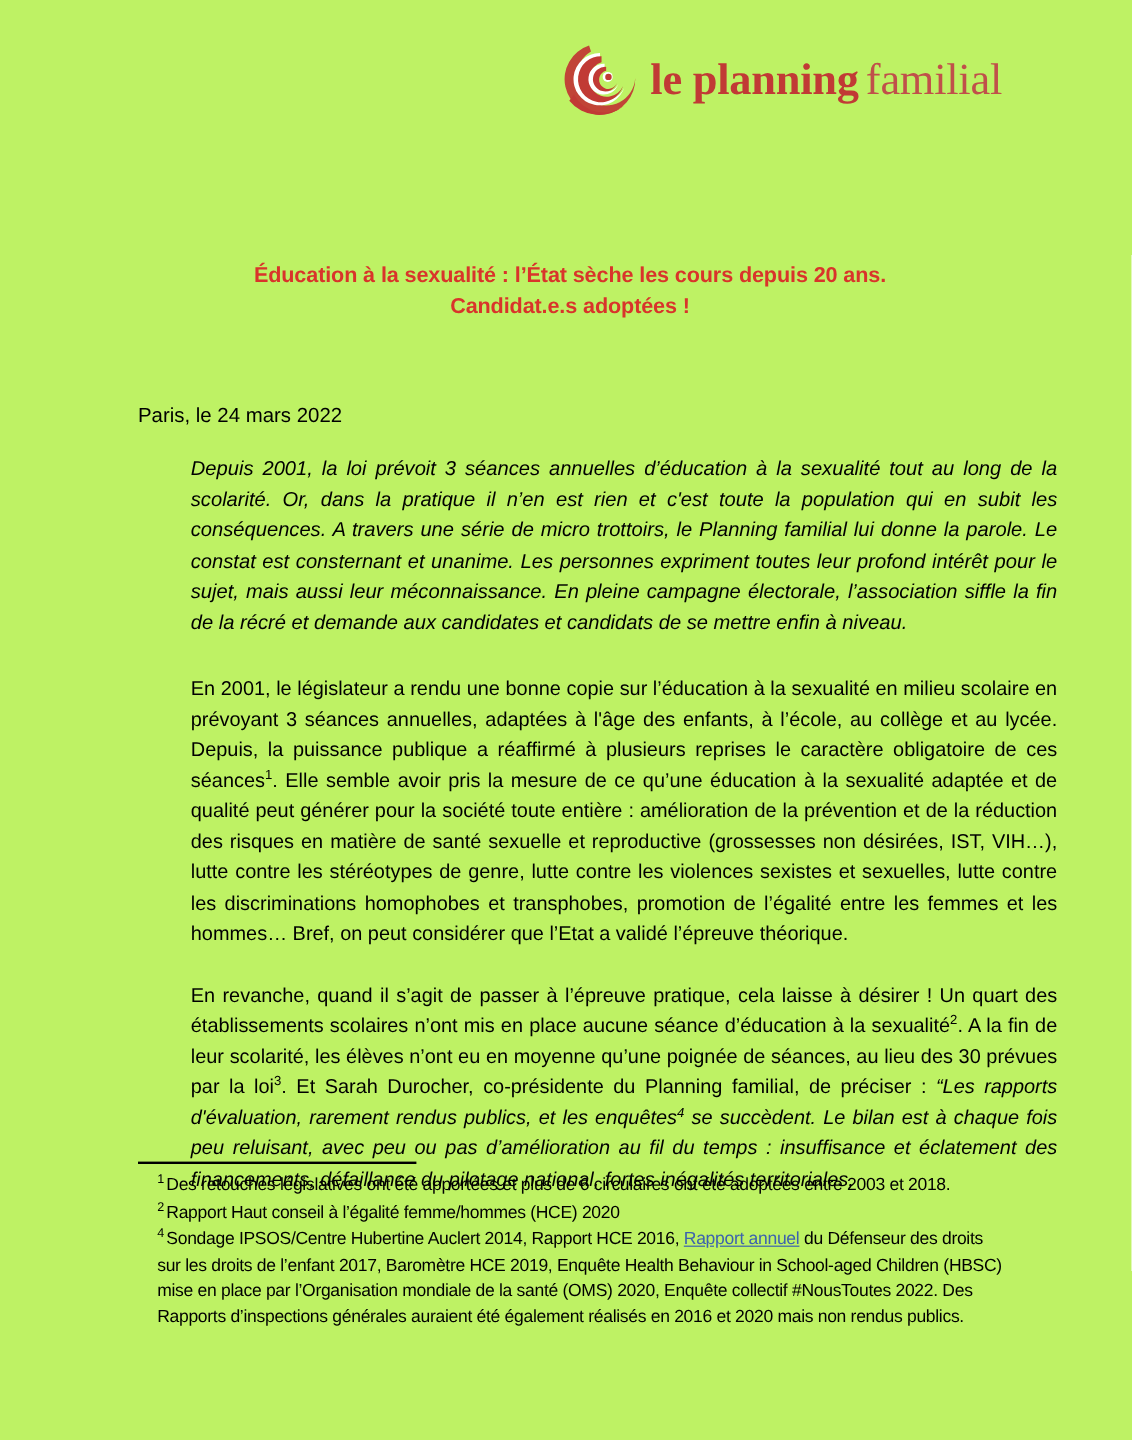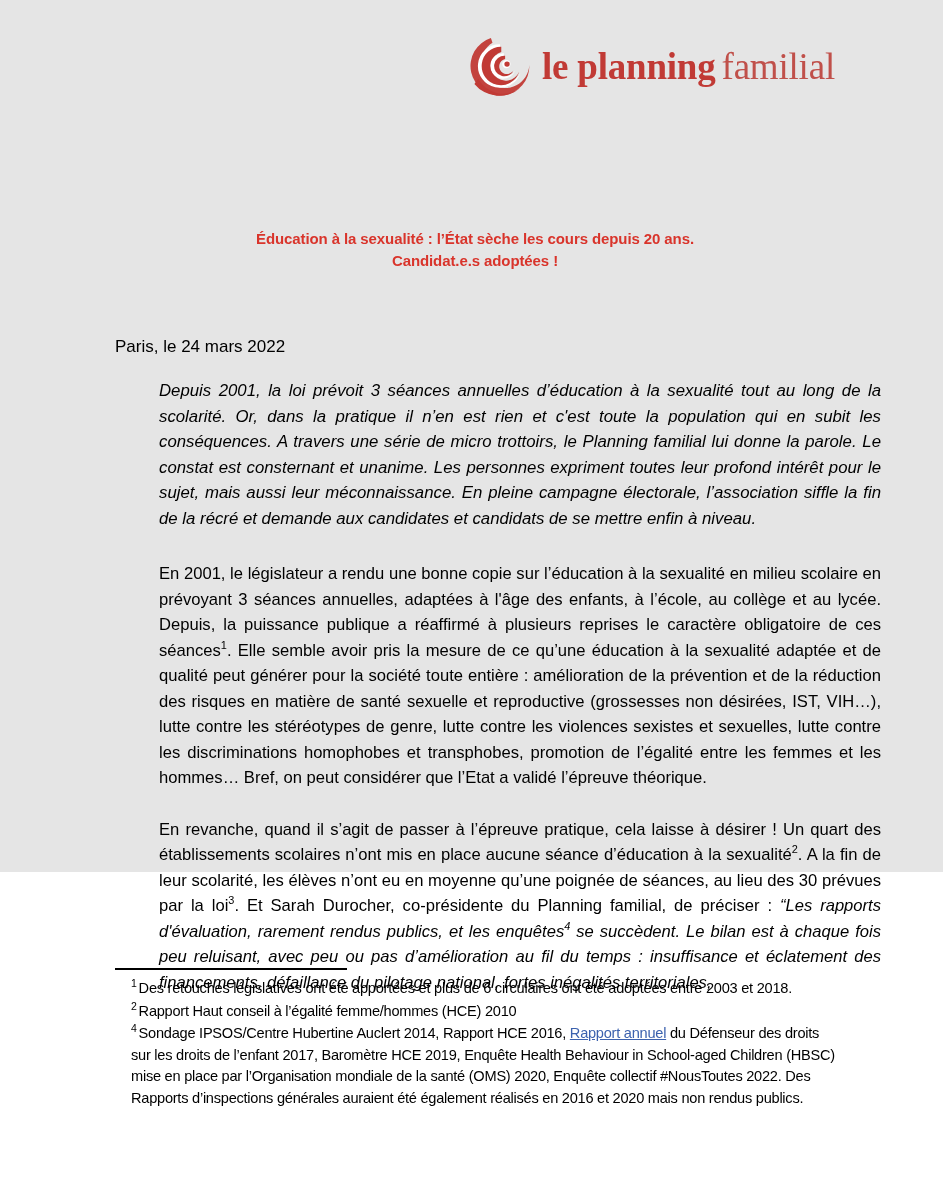--- a/index.html
+++ b/index.html
@@ -12,22 +12,22 @@
     height: 1200px;
     position: relative;
     overflow: hidden;
     font-family: "Liberation Sans", sans-serif;
     color: #000000;
   }
 
   .page {
     position: relative;
     width: 943px;
-    height: 872px;
-    background: #e5e5e5;
+    height: 1200px;
+    background: #bef264;
   }
 
   
   .header {
     position: absolute;
     top: 28px;
     left: 0;
     width: 943px;
     height: 90px;
   }
@@ -72,24 +72,24 @@
   }
   .title-main {
     font-family: "Liberation Sans", sans-serif;
     font-weight: bold;
     font-size: 20.5px;
     color: #D9342B;
     letter-spacing: -0.1px;
     line-height: 1.2;
   }
   .title-sub {
-    margin-top: 56px;
+    margin-top: 44px;
     font-family: "Liberation Sans", sans-serif;
     font-weight: bold;
-    font-size: 15px;
+    font-size: 18px;
     color: #D9342B;
     line-height: 1.45;
     letter-spacing: -0.1px;
   }
 
   
   .dateline {
     position: absolute;
     top: 337px;
     left: 115px;
@@ -206,19 +206,19 @@
 
     <p class="para"><span>En revanche, quand il s’agit de passer à l’épreuve pratique, cela laisse à désirer ! Un quart des établissements scolaires n’ont mis en place aucune séance d’éducation à la sexualité</span><sup>2</sup><span>. A la fin de leur scolarité, les élèves n’ont eu en moyenne qu’une poignée de séances, au lieu des 30 prévues par la loi</span><sup>3</sup><span>. Et Sarah Durocher, co-présidente du Planning familial, de préciser : </span><span class="q-italic">“Les rapports d'évaluation, rarement rendus publics, et les enquêtes</span><sup class="q-italic">4</sup><span class="q-italic"> se succèdent. Le bilan est à chaque fois peu reluisant, avec peu ou pas d’amélioration au fil du temps : insuffisance et éclatement des financements, défaillance du pilotage national, fortes inégalités territoriales,</span></p>
 
   </div>
 
   <div class="footnotes">
     <div class="fn-rule"></div>
 
     <p class="fn"><sup>1</sup><span>Des retouches législatives ont été apportées et plus de 6 circulaires ont été adoptées entre 2003 et 2018.</span></p>
 
-    <p class="fn"><sup>2</sup><span>Rapport Haut conseil à l’égalité femme/hommes (HCE) 2010</span></p>
+    <p class="fn"><sup>2</sup><span>Rapport Haut conseil à l’égalité femme/hommes (HCE) 2020</span></p>
 
 
     <p class="fn"><sup>4</sup><span>Sondage IPSOS/Centre Hubertine Auclert 2014, Rapport HCE 2016, </span><a class="fn-link" href="#">Rapport annuel</a><span> du Défenseur des droits sur les droits de l’enfant 2017, Baromètre HCE 2019,  Enquête Health Behaviour in School-aged Children (HBSC) mise en place par l’Organisation mondiale de la santé (OMS) 2020, Enquête collectif #NousToutes 2022. Des Rapports d’inspections générales auraient été également réalisés en 2016 et 2020 mais non rendus publics.</span></p>
   </div>
 
 </div>
 
 </body></html>

